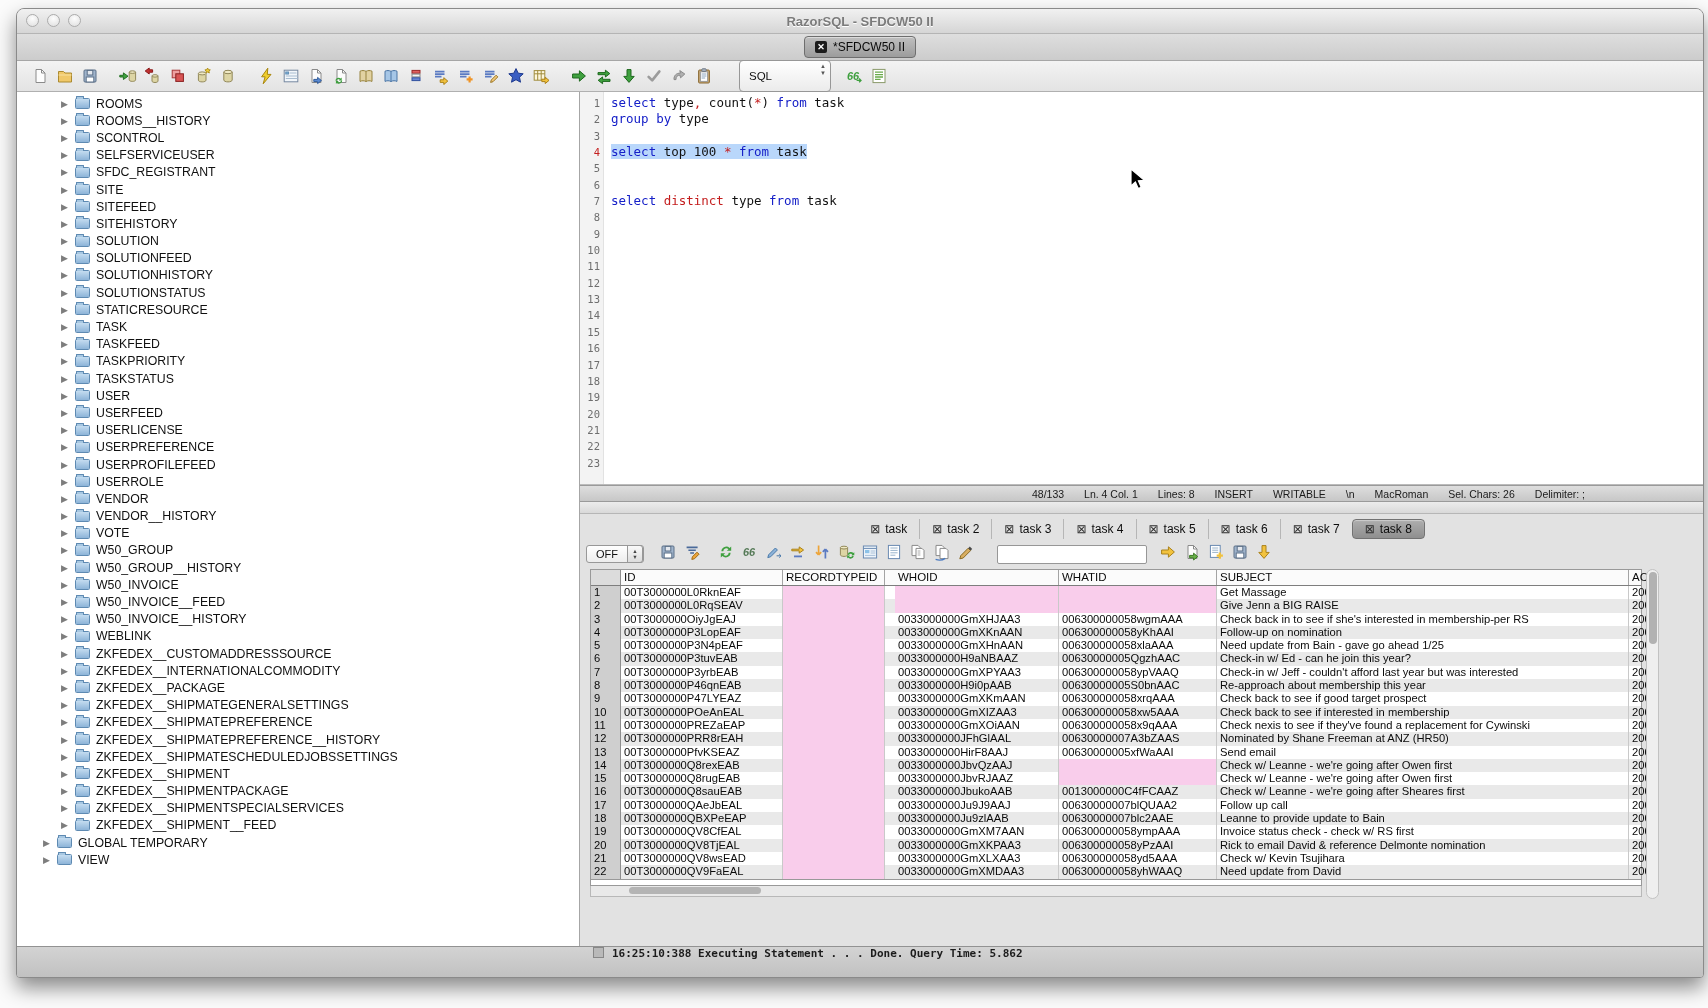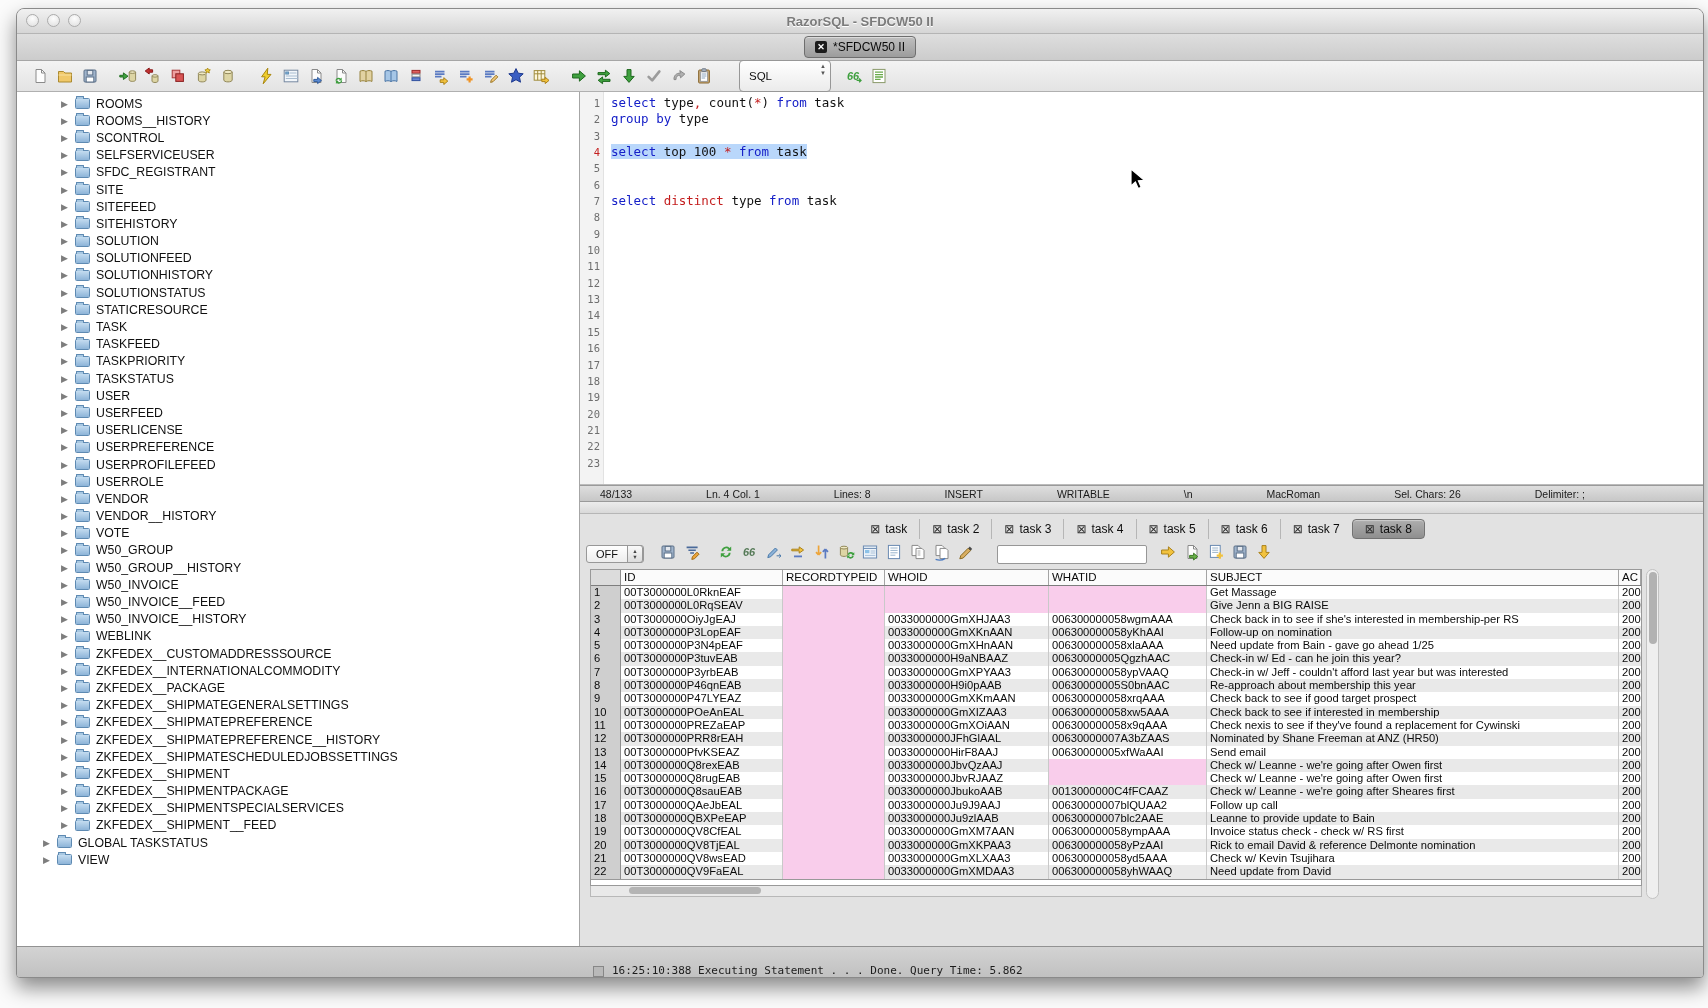--- a/index.html
+++ b/index.html
@@ -38,21 +38,21 @@
   .editor{height:392px;background:#fff;display:flex;font-family:"DejaVu Sans Mono",monospace;font-size:12.5px;border-bottom:1px solid #bbb;overflow:hidden;flex:none;position:relative;}
   .gutter{width:20px;background:#f3f3f3;color:#6e6e6e;text-align:right;padding:3px 3px 0 0;font-size:10.5px;flex:none;border-right:1px solid #e2e2e2;}
   .gutter div{height:16.35px;line-height:16.35px;}
   .gutter div.cur{color:#c41e1e;}
   .code{flex:1;padding:3px 0 0 7px;}
   .codeline{height:16.35px;line-height:16.35px;white-space:pre;}
   .codeline .selwrap{background:#b9d7fb;}
   .kw{color:#1620c8;} .rd{color:#c41e1e;} .pl{color:#111;}
   
   .edstatus{height:15px;background:linear-gradient(#dedede,#c7c7c7);border-top:1px solid #9a9a9a;border-bottom:1px solid #9a9a9a;
-    display:flex;align-items:center;justify-content:space-between;padding-right:118px;font-size:10.5px;color:#1a1a1a;flex:none;}
+    display:flex;align-items:center;justify-content:flex-end;padding-right:118px;font-size:10.5px;color:#1a1a1a;flex:none;}
   .edstatus span{margin-left:20px;white-space:pre;}
   .edhscroll{height:11px;background:linear-gradient(#ececec,#d9d9d9);border-bottom:1px solid #b6b6b6;flex:none;}
   
   .rtabs{height:24px;display:flex;justify-content:center;align-items:center;margin-top:3px;flex:none;}
   .rtab{height:20px;display:flex;align-items:center;gap:5px;padding:0 12px;font-size:12px;color:#0d0d0d;border-left:1px solid #b6b6b6;cursor:default;box-sizing:border-box;}
   .rtab:first-child{border-left:none;}
   .rtab.active{background:linear-gradient(#aeaeae,#8f8f8f);border:1px solid #727272;border-radius:4px;box-shadow:inset 0 1px 1px rgba(255,255,255,.4);}
   .rtab .x{font-size:12px;color:#2c2c2c;line-height:12px;}
   
   .rtoolbar{height:26px;display:flex;align-items:center;padding-left:6px;flex:none;}
@@ -67,30 +67,30 @@
   .tablewrap{position:relative;margin:2px 8px 0 10px;flex:1;min-height:0;}
   .grid{width:1052px;border:1px solid #999;background:#fff;box-sizing:border-box;}
   .thead{display:flex;height:15px;background:#fbfbfb;border-bottom:1px solid #7e7e7e;font-size:11.5px;color:#0a0a0a;}
   .trow{display:flex;height:13.3px;font-size:11.2px;color:#0a0a0a;}
   .trow.even{background:#e9e9e9;}
   .cell{border-right:1px solid #c9c9c9;padding-left:3px;overflow:hidden;white-space:nowrap;box-sizing:border-box;line-height:13.3px;}
   .thead .cell{border-right:1px solid #a4a4a4;line-height:15px;}
   .cell.n{background:#cfcfcf;border-right:1px solid #8e8e8e;}
   .thead .cell.n{background:#dcdcdc;}
   .cell.nullc{background:#f9cdeb;}
-  .w-n{width:30px;flex:none;} .w-id{width:162px;flex:none;} .w-rt{width:102px;flex:none;} .w-who{width:164px;flex:none;}
+  .w-n{width:30px;flex:none;} .w-id{width:162px;flex:none;} .w-rt{width:102px;flex:none;} .w-who{width:164px;flex:none;margin-left:10px;}
   .w-what{width:158px;flex:none;} .w-subj{width:412px;flex:none;} .w-ac{width:22px;flex:none;border-right:none;}
   .gridfoot{width:1052px;height:6px;background:#fff;border:1px solid #999;border-top:none;box-sizing:border-box;}
   .hscroll{width:1052px;height:11px;border:1px solid #b8b8b8;border-top:none;background:#e9e9e9;position:relative;box-sizing:border-box;}
   .hthumb{position:absolute;left:38px;top:1.5px;width:132px;height:7px;background:#b4b4b4;border-radius:4px;}
   .vscroll{position:absolute;left:1056px;top:0;width:13px;height:330px;background:#efefef;border:1px solid #c2c2c2;border-radius:7px;box-sizing:border-box;}
   .vthumb{position:absolute;left:1.5px;top:2px;width:8px;height:72px;background:#b2b2b2;border-radius:5px;}
   
-  .statusbar{height:30px;background:linear-gradient(#d3d3d3,#c1c1c1);border-top:1px solid #929292;display:flex;align-items:flex-end;
-    font-family:"DejaVu Sans Mono",monospace;font-size:11px;color:#1c1c1c;flex:none;}
+  .statusbar{height:30px;background:linear-gradient(#d3d3d3,#c1c1c1);border-top:1px solid #929292;display:flex;align-items:flex-start;
+    font-family:"DejaVu Sans Mono",monospace;font-size:11px;color:#1c1c1c;flex:none;font-weight:bold;}
   .statusbar .sq{width:9px;height:9px;background:#b9b9b9;border:1px solid #878787;margin-left:576px;margin-right:8px;flex:none;}
   .cursor{position:absolute;left:1129px;top:168px;z-index:60;pointer-events:none;}
 </style>
 </head>
 <body>
 
 <div class="window">
 
   <div class="titlebar">
     <div class="lights">
@@ -453,21 +453,21 @@
           <span>ZKFEDEX__SHIPMENTSPECIALSERVICES</span>
         </div>
         <div class="tree-row lvl1">
           <span class="tri">▶</span>
           <span class="tree-folder"></span>
           <span>ZKFEDEX__SHIPMENT__FEED</span>
         </div>
         <div class="tree-row lvl0">
           <span class="tri">▶</span>
           <span class="tree-folder"></span>
-          <span>GLOBAL TASKSTATUS</span>
+          <span>GLOBAL TEMPORARY</span>
         </div>
         <div class="tree-row lvl0">
           <span class="tri">▶</span>
           <span class="tree-folder"></span>
           <span>VIEW</span>
         </div>
       </div>
 
     <div class="rightpane">
       <div class="editor">

